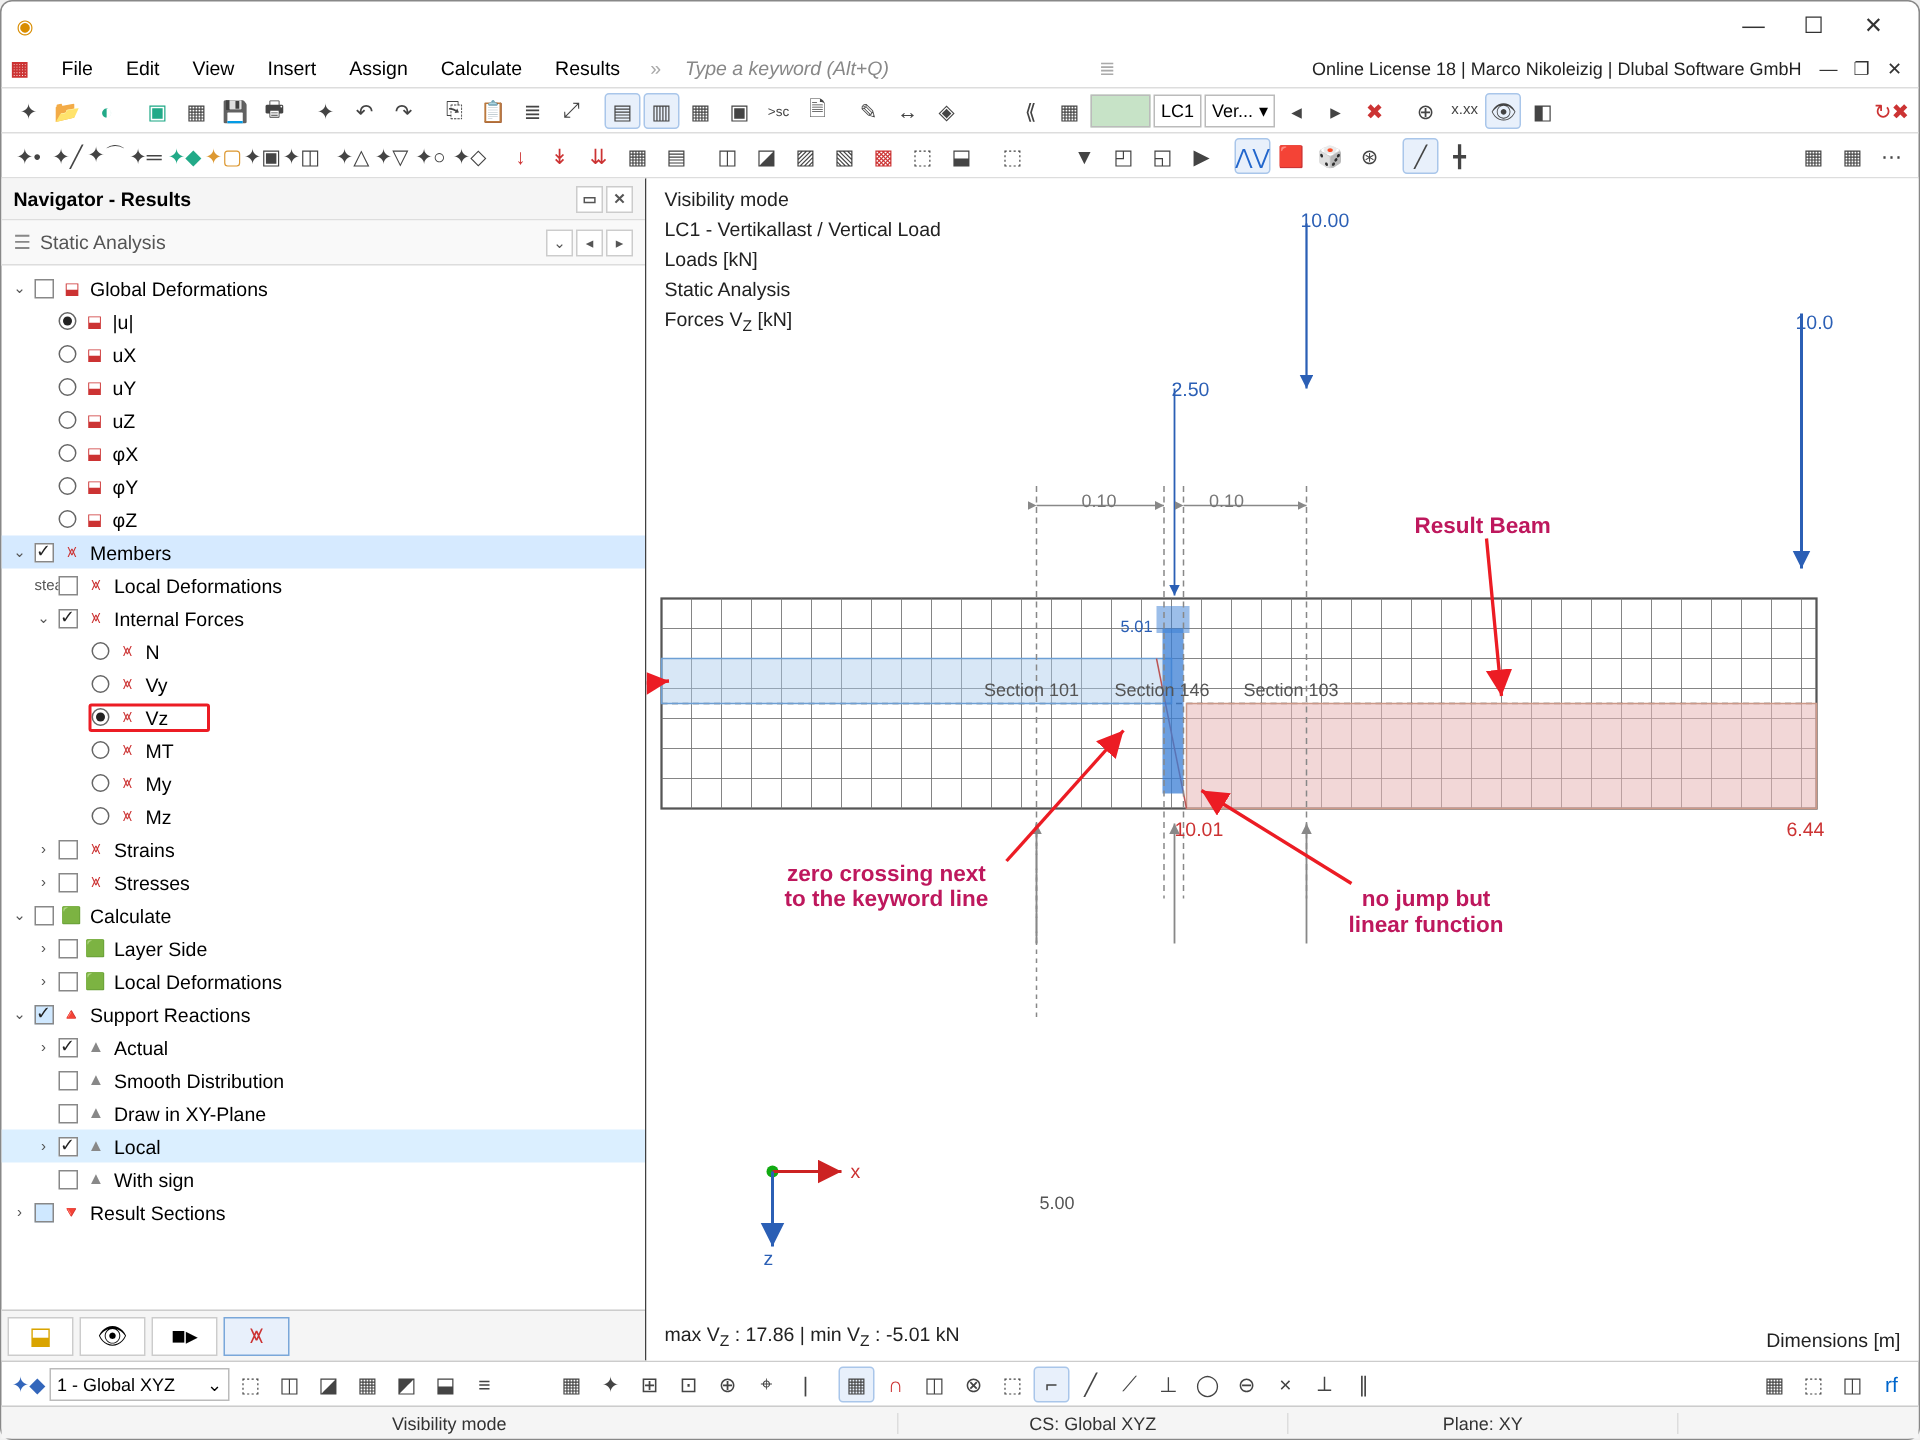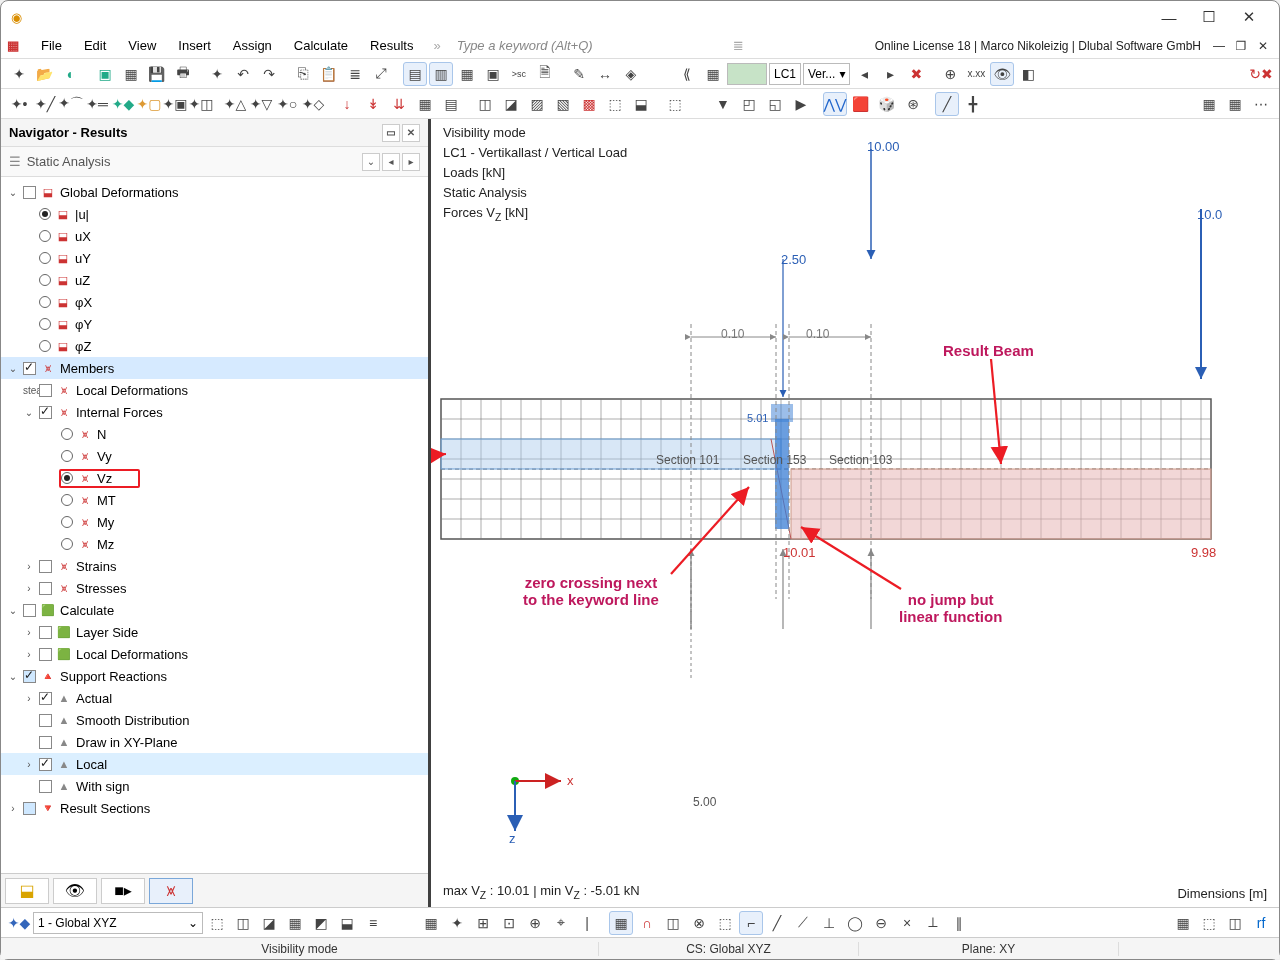--- a/index.html
+++ b/index.html
@@ -16,21 +16,21 @@
 .menubar .license { margin-left:auto; font-size:12px; color:#222; padding:0 6px; }
 
 .toolbar { height:30px; display:flex; align-items:center; padding:2px 6px; gap:2px; border-bottom:1px solid #ddd; }
 .tbtn { width:24px; height:24px; display:inline-flex; align-items:center; justify-content:center; font-size:14px; color:#444; border:1px solid transparent; border-radius:3px; cursor:pointer; }
 .tsep { width:6px; }
 .tcombo { height:22px; font-size:12px; border:1px solid #bbb; background:#fff; padding:0 4px; display:inline-flex; align-items:center; gap:4px; }
 
 .body { flex:1; display:flex; min-height:0; }
 
 
-.nav { width:430px; border-right:3px solid #404040; display:flex; flex-direction:column; }
+.nav { width:430px; border-right:1px solid #404040; display:flex; flex-direction:column; }
 .nav-head { height:28px; background:#f5f5f5; border-bottom:1px solid #ddd; display:flex; align-items:center; padding:0 8px; font-size:13px; font-weight:600; }
 .nav-head .nhbtn { margin-left:auto; display:flex; gap:2px; }
 .nav-sub { height:30px; background:#f9f9f9; border-bottom:1px solid #ddd; display:flex; align-items:center; padding:0 8px; font-size:13px; color:#555; }
 .nav-sub .chev { margin-left:auto; display:flex; gap:2px; }
 .nhsmall { width:18px; height:18px; border:1px solid #ccc; display:inline-flex; align-items:center; justify-content:center; font-size:10px; color:#555; background:#fff; cursor:pointer; }
 
 .tree { flex:1; overflow:auto; font-size:13px; padding:4px 0; }
 .trow { display:flex; align-items:center; height:22px; padding-left:6px; gap:4px; white-space:nowrap; cursor:pointer; }
 .trow.sel { background:#d6eaff; }
 .trow.hilite { background:#dbefff; }
@@ -526,48 +526,48 @@
         <line x1="84" y1="662" x2="130" y2="662" stroke="#cc2222" stroke-width="2" marker-end="url(#arrx)"></line>
         <line x1="84" y1="662" x2="84" y2="712" stroke="#2b5fb5" stroke-width="2" marker-end="url(#arrz)"></line>
       </svg>
 
       <div class="bluetxt" style="top:20px;left:436px">10.00</div>
       <div class="bluetxt" style="top:88px;left:766px">10.0</div>
       <div class="bluetxt" style="top:133px;left:350px">2.50</div>
       <div class="dimtxt" style="top:208px;left:290px">0.10</div>
       <div class="dimtxt" style="top:208px;left:375px">0.10</div>
       <div class="dimtxt" style="top:334px;left:225px;color:#555">Section 101</div>
-      <div class="dimtxt" style="top:334px;left:312px;color:#555">Section 153</div>
+      <div class="dimtxt" style="top:334px;left:312px;color:#555">Section 146</div>
       <div class="dimtxt" style="top:334px;left:398px;color:#555">Section 103</div>
       <div class="bluetxt" style="top:293px;left:316px;font-size:11px">5.01</div>
       <div class="redval" style="top:426px;left:352px">10.01</div>
-      <div class="redval" style="top:426px;left:760px">9.98</div>
+      <div class="redval" style="top:426px;left:760px">6.44</div>
       <div class="dimtxt" style="top:676px;left:262px;color:#555">5.00</div>
 
       <div class="annot" style="top:223px;left:512px">Result Beam</div>
       <div class="annot" style="top:455px;left:92px">
         <span>zero crossing next</span><br><span>to the keyword line</span>
       </div>
       <div class="annot" style="top:472px;left:468px">
         <span>no jump but</span><br><span>linear function</span>
       </div>
 
       <div class="ctxt" style="top:654px;left:136px;color:#c33">x</div>
       <div class="ctxt" style="top:712px;left:78px;color:#2b5fb5">z</div>
 
       <div class="ctxt" style="bottom:6px;left:12px">
-        <span>max V</span><span class="sub">Z</span><span> : 10.01 | min V</span><span class="sub">Z</span><span> : -5.01 kN</span>
+        <span>max V</span><span class="sub">Z</span><span> : 17.86 | min V</span><span class="sub">Z</span><span> : -5.01 kN</span>
       </div>
       <div class="ctxt" style="bottom:6px;right:12px">Dimensions [m]</div>
     </div>
   </div>
 
   <div class="bottombar">
     <span class="tbtn" style="color:#36b">✦◆</span>
-    <span class="tcombo" style="width:170px">
+    <span class="tcombo" style="width:120px">
         <span>1 - Global XYZ</span> 
         <span style="margin-left:auto">⌄</span>
       </span>
     <span class="tbtn">⬚</span>
     <span class="tbtn">◫</span>
     <span class="tbtn">◪</span>
     <span class="tbtn">▦</span>
     <span class="tbtn">◩</span>
     <span class="tbtn">⬓</span>
     <span class="tbtn">≡</span>

